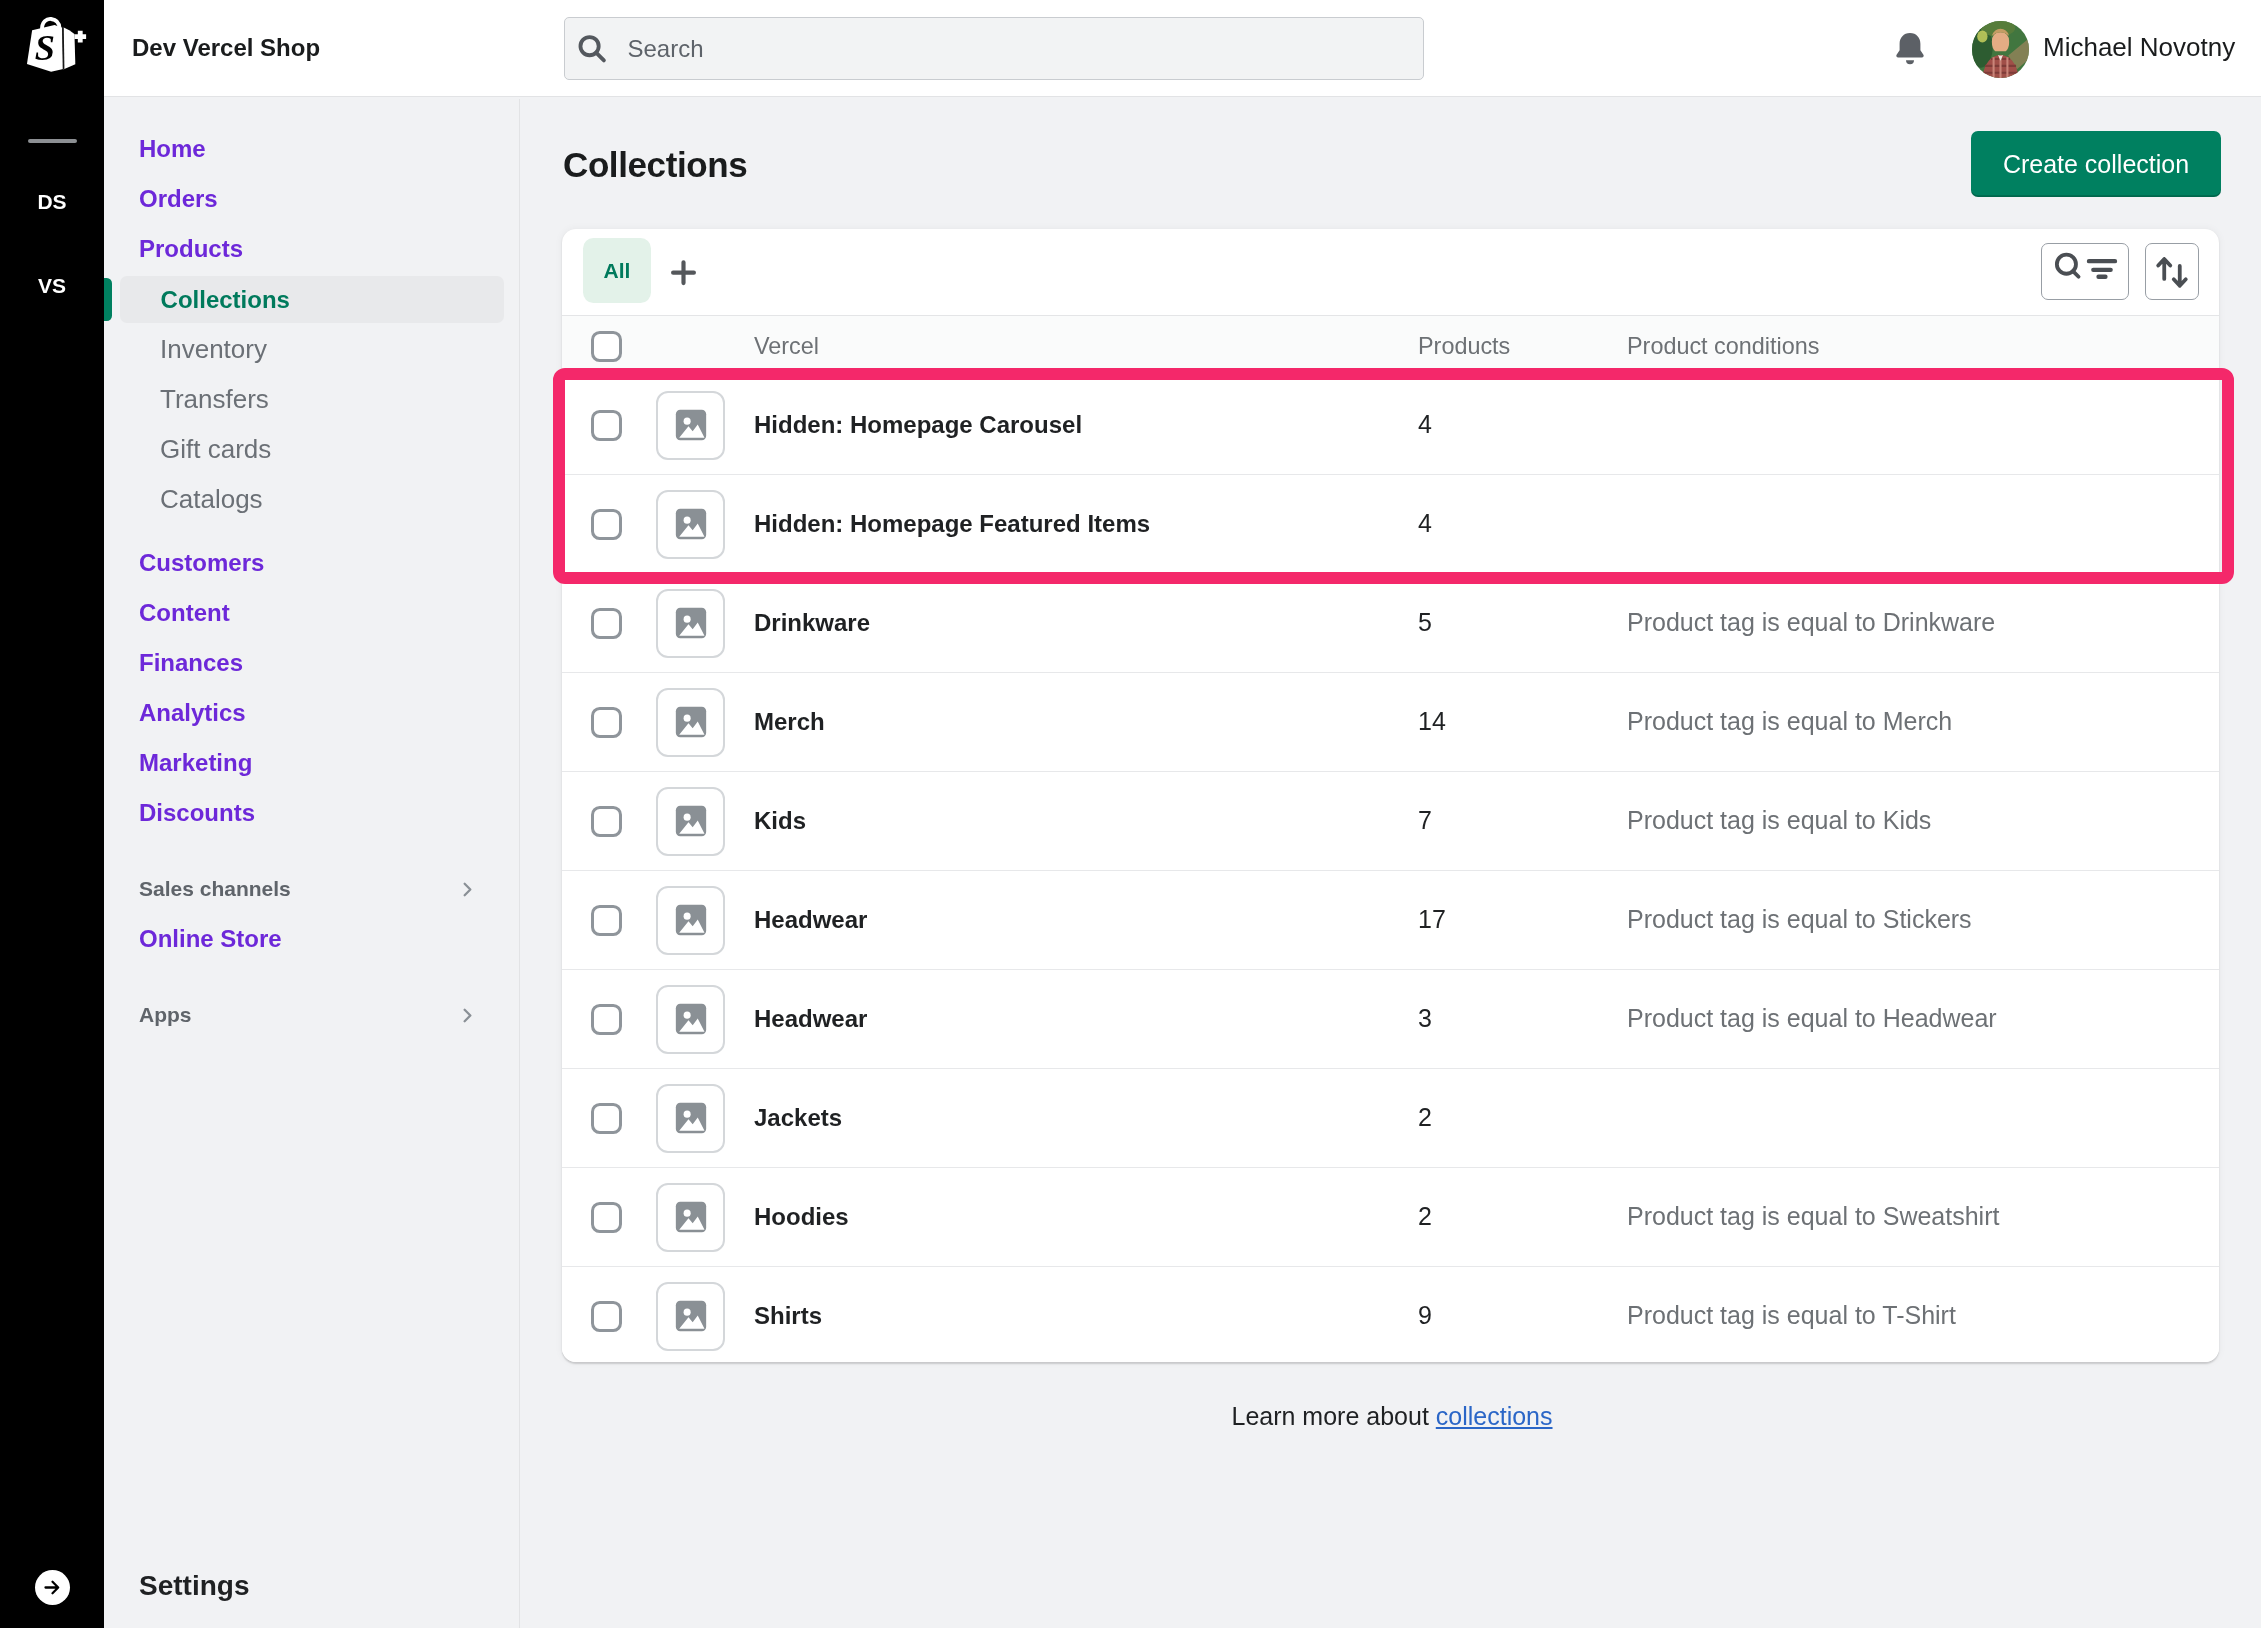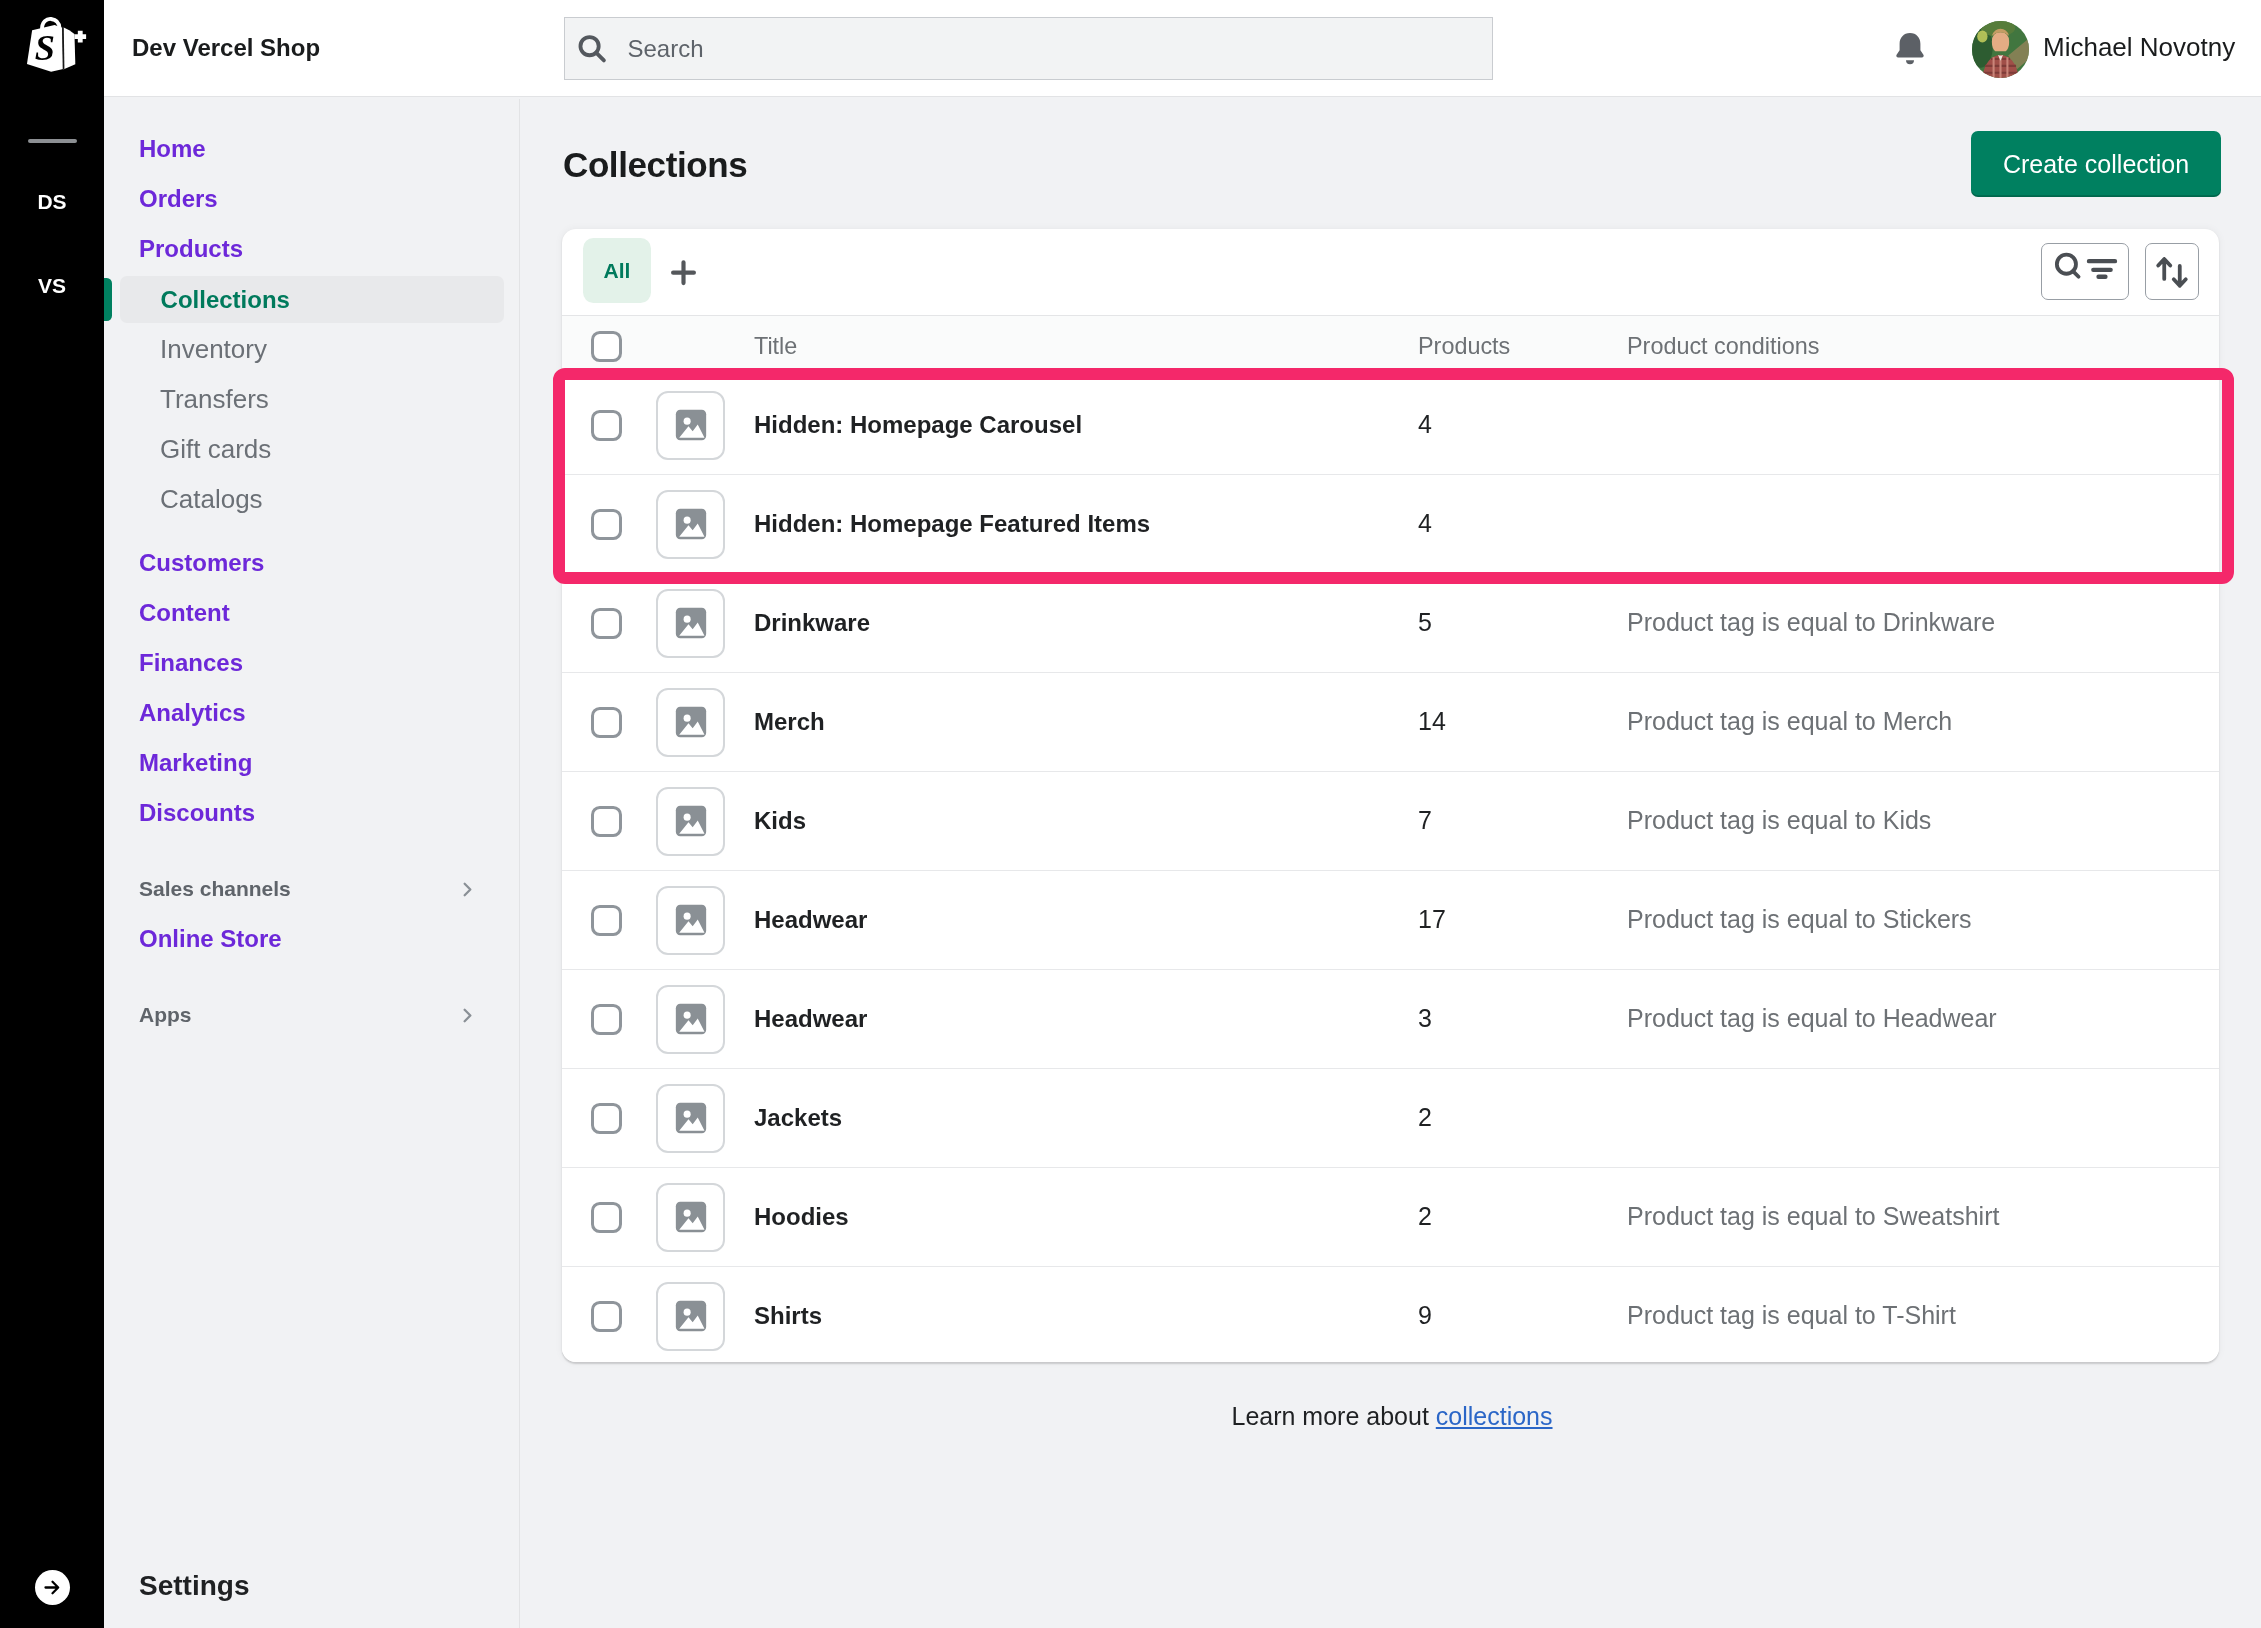--- a/index.html
+++ b/index.html
@@ -1,21 +1,21 @@
 <!DOCTYPE html>
 <html style="font-size:14px"><head>
 <meta charset="utf-8">
 <style>
 * { margin:0; padding:0; box-sizing:border-box; }
 html,body { width:2261px; height:1629px; overflow:hidden; }
 body { font-family:"Liberation Sans", sans-serif; background:#f1f2f4; position:relative; }
 .rail { position:absolute; left:0; top:0; width:104px; height:1629px; background:#000; z-index:30; }
 .topbar { position:absolute; left:104px; top:0; width:2157px; height:97px; background:#fff; border-bottom:1.7px solid #e2e3e5; z-index:20; }
 .shopname { position:absolute; left:28px; top:0; height:95px; line-height:95px; font-size:24px; font-weight:700; color:#1a1c1d; }
-.search { position:absolute; left:460px; top:17.3px; width:929px; height:63px; background:#f2f3f4; border:1.7px solid #c9ccd0; border-radius:0; display:flex; align-items:center; }
+.search { position:absolute; left:460px; top:17.3px; width:860px; height:63px; background:#f2f3f4; border:1.7px solid #c9ccd0; border-radius:5px; display:flex; align-items:center; }
 .search svg { margin-left:12px; }
 .search span { margin-left:21px; font-size:24px; color:#5e636a; }
 .bell { position:absolute; left:1786px; top:29px; }
 .avatar { position:absolute; left:1868px; top:21px; width:57px; height:57px; border-radius:50%; overflow:hidden; }
 .username { position:absolute; left:1939px; top:0; height:95px; line-height:95px; font-size:26px; color:#1a1c1d; }
 
 .sidebar { position:absolute; left:104px; top:99px; width:416px; height:1530px; background:#f1f2f4; border-right:1.7px solid #e2e3e5; z-index:10; }
 .nav { position:absolute; top:25px; left:0; width:416px; }
 .ni { height:50px; line-height:50px; padding-left:35px; font-size:24px; font-weight:700; color:#6d28d9; }
 .nsub { height:50px; line-height:50px; padding-left:56px; font-size:26px; color:#6b7076; }
@@ -165,21 +165,21 @@
       </div>
       <div class="iconbtn sortbtn">
         <svg width="50" height="54" viewBox="0 0 58 62">
             <path d="M20 39 V17 M20 16 L13 23.5 M20 16 L27 23.5" stroke="#4a4e53" stroke-width="4.4" fill="none" stroke-linecap="round" stroke-linejoin="round"></path>
             <path d="M38 24 V46 M38 47 L31 39.5 M38 47 L45 39.5" stroke="#4a4e53" stroke-width="4.4" fill="none" stroke-linecap="round" stroke-linejoin="round"></path>
           </svg>
       </div>
     </div>
     <div class="thead">
       <div class="cb"></div>
-      <div class="hTitle">Title</div>
+      <div class="hTitle">Vercel</div>
       <div class="hProd">Products</div>
       <div class="hCond">Product conditions</div>
     </div>
     <div class="throw">
         <div class="cb"></div>
         <div class="thumb">
           <svg width="32" height="32" viewBox="0 0 19 19">
             <rect x="0.5" y="0.5" width="18" height="18" rx="2.6" fill="#8a9095"></rect>
             <circle cx="7.2" cy="7.2" r="2.1" fill="#fff"></circle>
             <path d="M2.5 17 L8 10.2 L10.5 13.2 L13.5 9.2 L17.5 17 Z" fill="#fff"></path>

